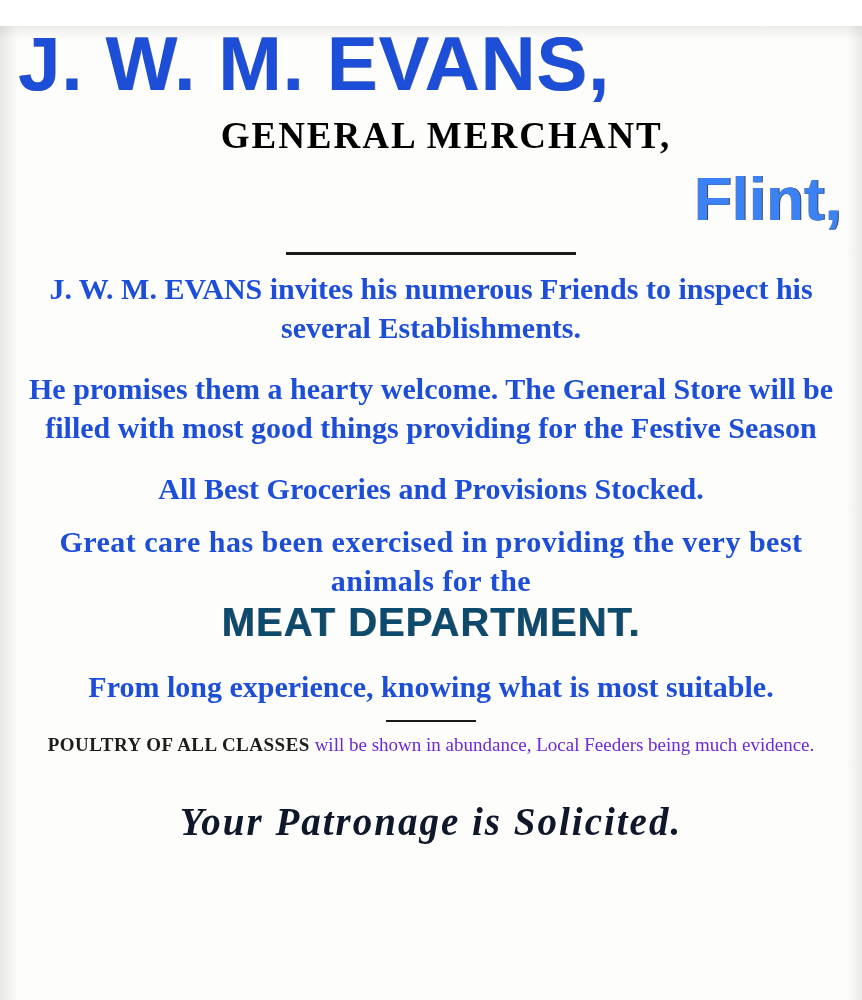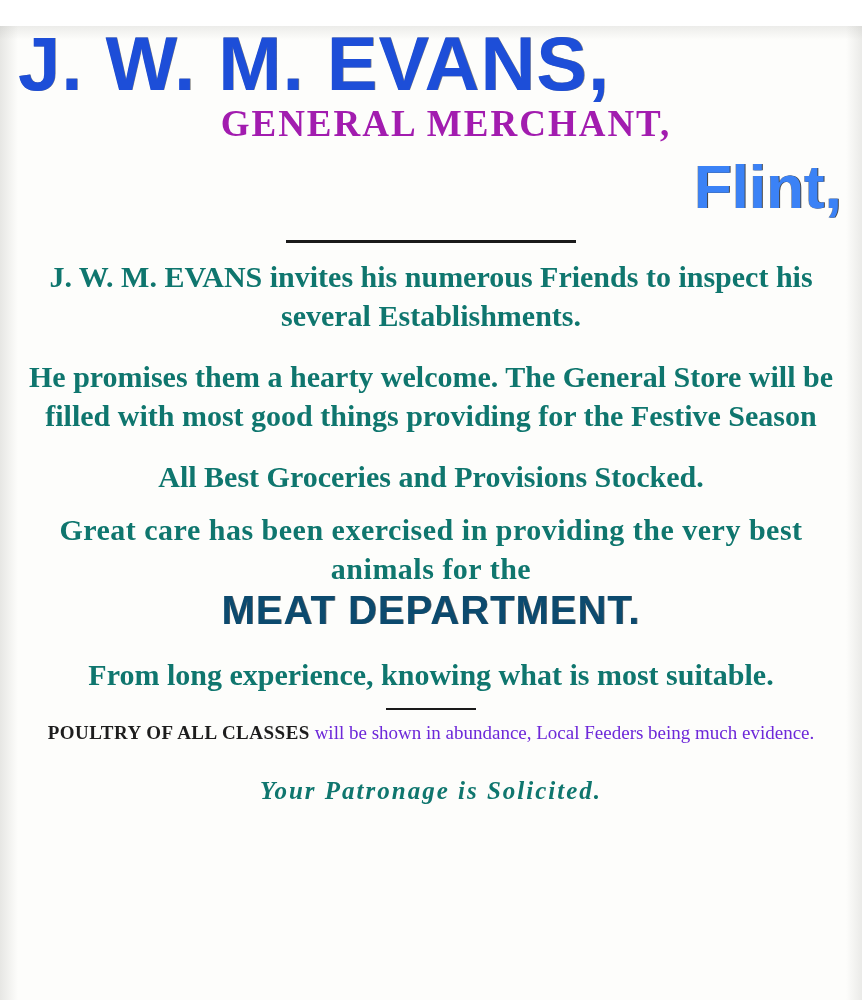--- a/index.html
+++ b/index.html
@@ -49,23 +49,24 @@
     text-align: left;
     padding-left: 4px;
     color: #1d4ed8;
     text-shadow: 0.6px 0 0 rgba(20,20,20,0.55);
   }
   .subhead {
     font-family: "Liberation Serif", serif;
     font-weight: bold;
     font-size: 37px;
     letter-spacing: 2px;
+    margin-top: 12px;
     text-align: center;
     padding-left: 30px;
-    color: #a21caf;
+    color: #000000;
   }
   .town {
     font-family: "Liberation Sans", sans-serif;
     font-weight: bold;
     font-size: 62px;
     letter-spacing: 0px;
     margin-top: 6px;
     text-align: right;
     padding-right: 6px;
     color: #3b82f6;
@@ -84,21 +85,21 @@
     margin: 14px auto 10px auto;
   }
 
   .para {
     font-family: "Liberation Serif", serif;
     font-weight: bold;
     font-size: 30px;
     line-height: 1.30;
     margin: 14px auto 0 auto;
     max-width: 830px;
-    color: #0f766e;
+    color: #1d4ed8;
   }
   .para.p1 { font-size: 30px; }
   .para.p2 { margin-top: 22px; }
   .para.p3 { margin-top: 22px; }
   .para.p4 { letter-spacing: 0.5px; }
 
   .dept {
     font-family: "Liberation Sans", sans-serif;
     font-weight: bold;
     font-size: 40px;
@@ -122,24 +123,24 @@
   }
   .fineprint .rest {
     font-weight: normal;
     color: #6d28d9;
   }
 
   .closing {
     font-family: "Liberation Serif", serif;
     font-style: italic;
     font-weight: bold;
-    font-size: 25px;
+    font-size: 39px;
     letter-spacing: 2px;
-    margin-top: 32px;
-    color: #0f766e;
+    margin-top: 42px;
+    color: #0f172a;
   }
 </style>
 </head>
 <body>
 
 <div class="page">
   <div class="ad">
 
     <div class="headline">J. W. M. EVANS,</div>
 

